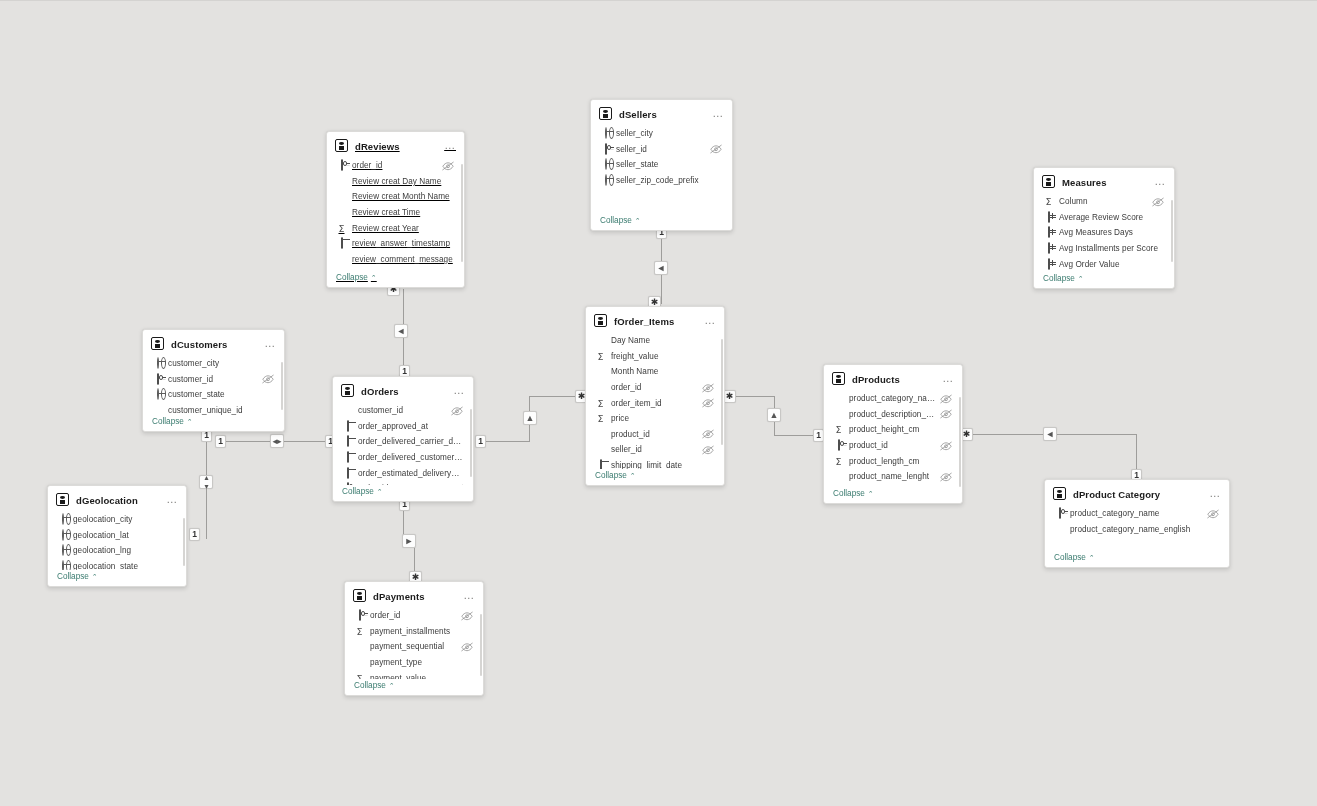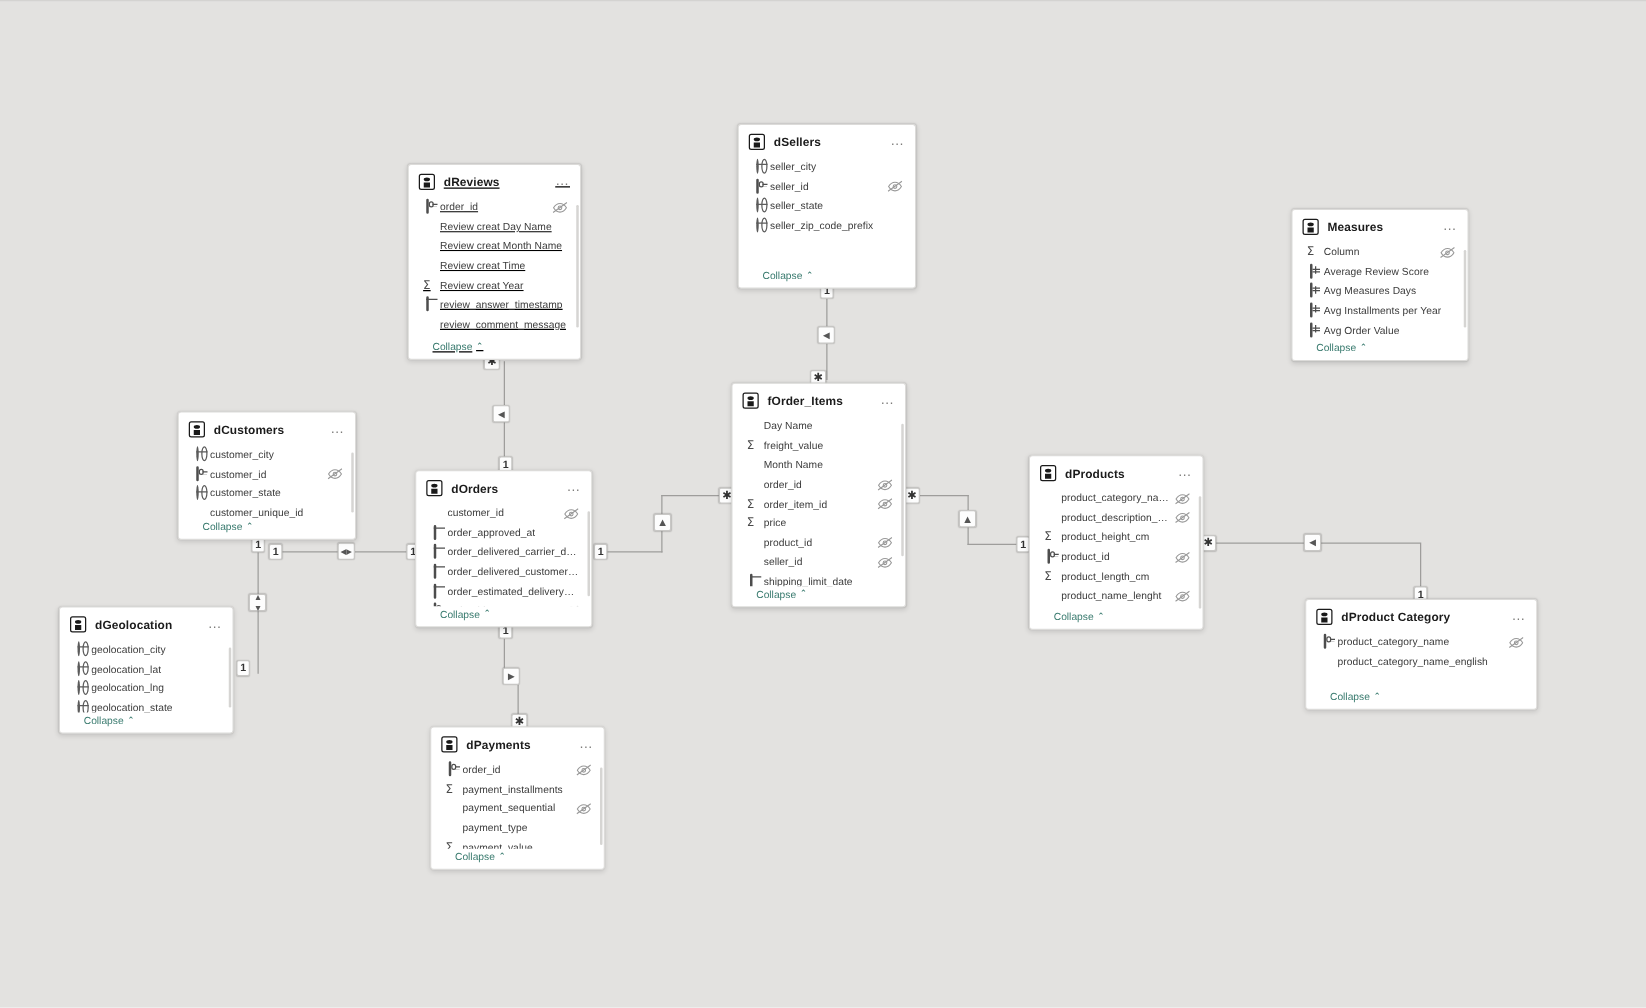--- a/index.html
+++ b/index.html
@@ -141,21 +141,21 @@
   .eye svg { display: block; }
   .tbl-scroll {
     position: absolute;
     right: 1px; top: 2px;
     width: 2.5px;
     border-radius: 2px;
     background: #d6d5d3;
   }
   .tbl-foot {
     flex: 0 0 auto;
-    padding: 2px 0 5px 19px;
+    padding: 2px 0 5px 9px;
     display: flex;
     align-items: center;
   }
   .collapse-lbl {
     font-size: 8.2px;
     color: #3a7b6f;
     margin-right: 3px;
     cursor: pointer;
   }
   .chev {
@@ -404,21 +404,21 @@
           <div class="fld">
             <span class="fld-ic"><span class="ic-measure"></span></span>
             <span class="fld-name">Average Review Score</span>
           </div>
           <div class="fld">
             <span class="fld-ic"><span class="ic-measure"></span></span>
             <span class="fld-name">Avg Measures Days</span>
           </div>
           <div class="fld">
             <span class="fld-ic"><span class="ic-measure"></span></span>
-            <span class="fld-name">Avg Installments per Year</span>
+            <span class="fld-name">Avg Installments per Score</span>
           </div>
           <div class="fld">
             <span class="fld-ic"><span class="ic-measure"></span></span>
             <span class="fld-name">Avg Order Value</span>
           </div>
           <div class="tbl-scroll" style="top: 6px; height: 62px;"></div>
         </div>
         <div class="tbl-foot">
           <span class="collapse-lbl">Collapse</span>
           <span class="chev">⌃</span>

